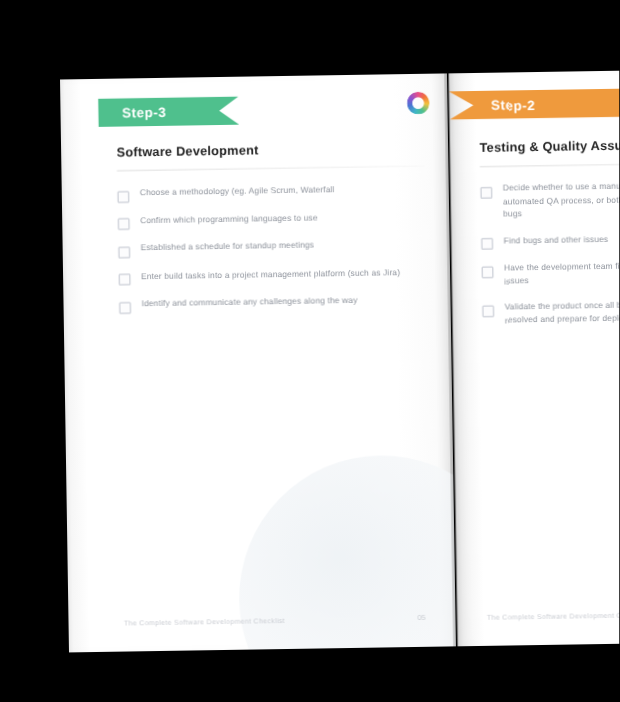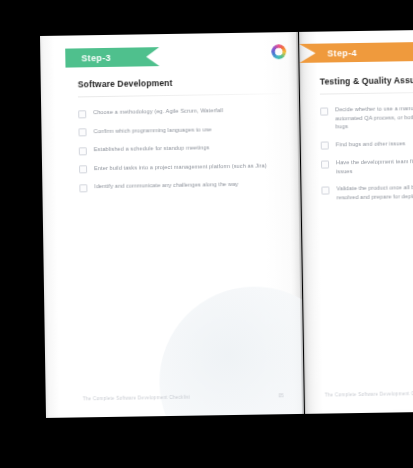--- a/index.html
+++ b/index.html
@@ -13,20 +13,21 @@
     overflow: hidden;
     font-family: "Liberation Sans", sans-serif;
     position: relative;
   }
 
   #stage {
     position: absolute;
     inset: 0;
     background: #000000;
     overflow: hidden;
+    margin-top: 17px;
   }
 
   
   .spread {
     position: absolute;
     left: 40px;
     top: 36px;
     width: 400px;
     height: 382px;
     transform: rotate(-0.9deg);
@@ -270,21 +271,21 @@
 
       <div class="footer footer-left">
         <span class="footer-text">The Complete Software Development Checklist</span>
         <span class="footer-page">05</span>
       </div>
     </div>
 
     <div class="page page-right">
 
       <div class="ribbon ribbon-orange">
-        <span>Step-4</span>
+        <span>Step-2</span>
       </div>
 
       <div class="content-right">
         <h2 class="sec-title">Testing &amp; Quality Assurance</h2>
         <div class="divider-r"></div>
 
         <ul class="check-list">
           <li class="check-item">
             <span class="checkbox"></span>
             <span class="check-text">Decide whether to use a manual or automated QA process, or both to flag bugs</span>

